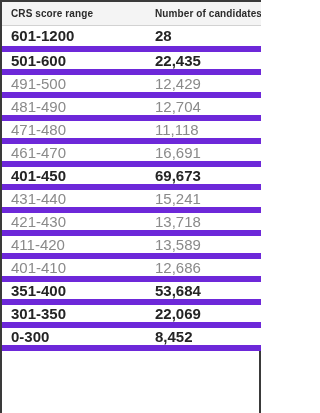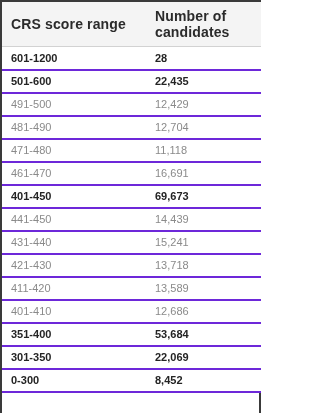--- a/index.html
+++ b/index.html
@@ -27,39 +27,39 @@
     table-layout: fixed;
     background: #ffffff;
   }
 
   table.crs-table col.col-range { width: 145px; }
   table.crs-table col.col-count { width: 116px; }
 
   thead th {
     background: #f4f4f4;
     color: #2b2b2b;
-    font-size: 14px;
+    font-size: 10px;
     font-weight: bold;
     text-align: left;
     padding: 6px 0 6px 9px;
     height: 24px;
     box-sizing: border-box;
     border-top: 2px solid #3a3a3a;
     border-bottom: 1px solid #d2d2d2;
     letter-spacing: 0.01em;
     vertical-align: middle;
   }
   thead th.th-count { padding-left: 8px; }
 
   tbody td {
-    font-size: 11px;
+    font-size: 15px;
     padding: 0 0 0 9px;
     height: 23px;
     box-sizing: border-box;
-    border-bottom: 2px solid #6d28d9;
+    border-bottom: 6px solid #6d28d9;
     vertical-align: middle;
     background: #ffffff;
     white-space: nowrap;
   }
   tbody td.td-count { padding-left: 8px; }
 
   tbody tr.row-summary td {
     color: #242424;
     font-weight: bold;
   }
@@ -112,24 +112,20 @@
         </tr>
         <tr class="row-detail">
           <td class="td-range">461-470</td>
           <td class="td-count">16,691</td>
         </tr>
         <tr class="row-summary">
           <td class="td-range">401-450</td>
           <td class="td-count">69,673</td>
         </tr>
         <tr class="row-detail">
-          <td class="td-range">441-450</td>
-          <td class="td-count">14,439</td>
-        </tr>
-        <tr class="row-detail">
           <td class="td-range">431-440</td>
           <td class="td-count">15,241</td>
         </tr>
         <tr class="row-detail">
           <td class="td-range">421-430</td>
           <td class="td-count">13,718</td>
         </tr>
         <tr class="row-detail">
           <td class="td-range">411-420</td>
           <td class="td-count">13,589</td>

